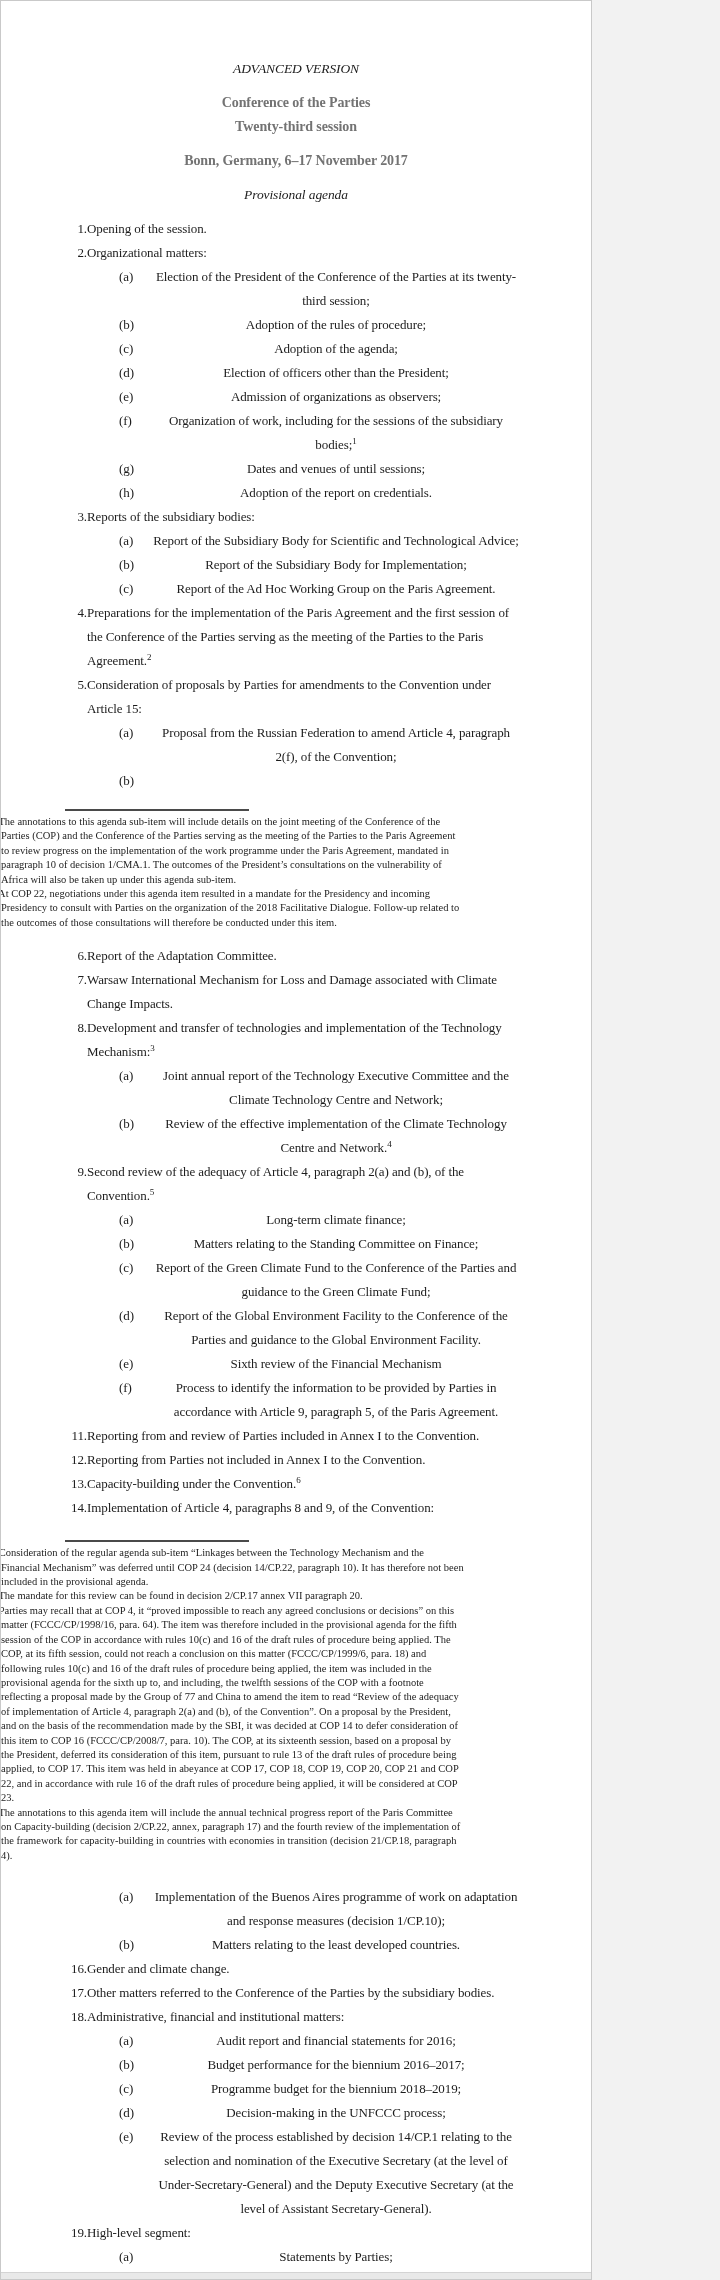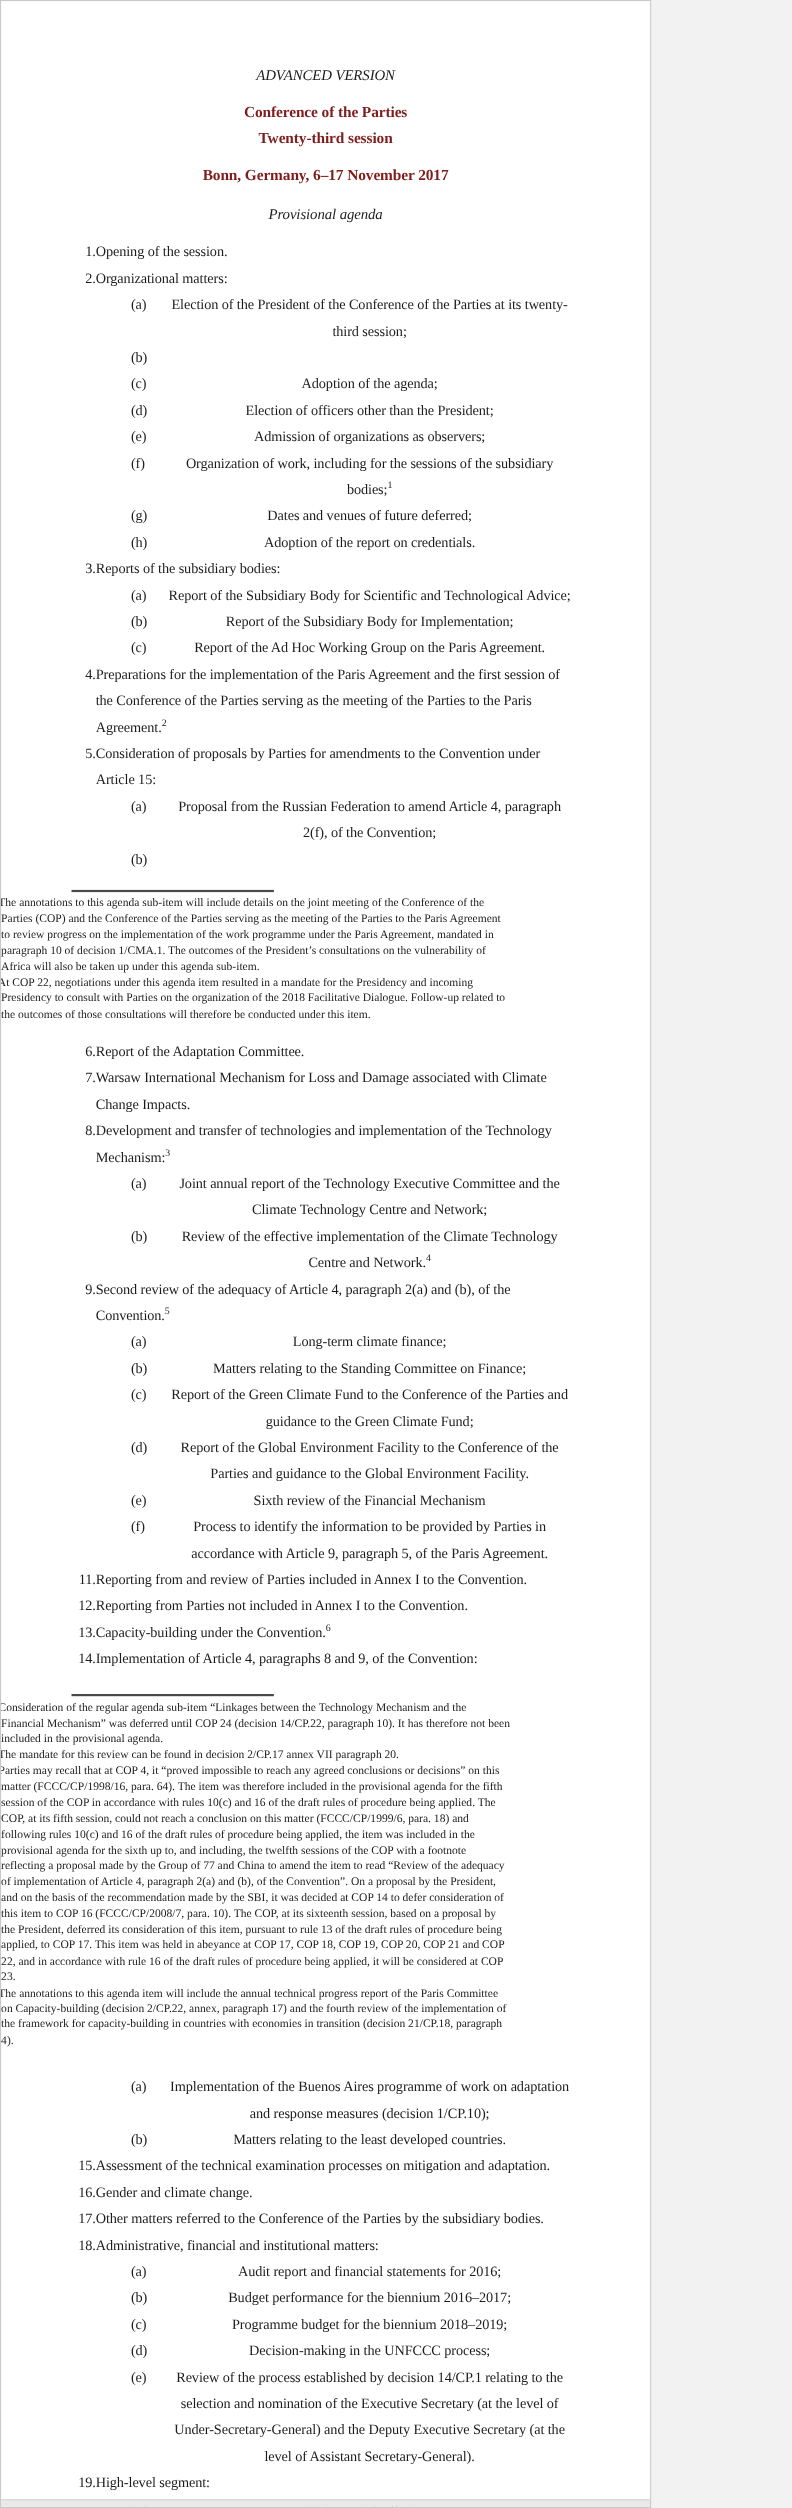--- a/index.html
+++ b/index.html
@@ -11,21 +11,21 @@
     border:1px solid #c9c9c9;
     box-sizing:border-box;
     font-family:"Liberation Serif","DejaVu Serif",serif;
     color:#1c1c1c;
     font-size:13px;
     letter-spacing:-0.1px;
     overflow:hidden;
   }
   .doc-header{padding-top:56px;text-align:center;line-height:24px;}
   .adv-version{font-style:italic;font-size:13.5px;}
-  .title-bold{font-weight:bold;font-size:14px;color:#7f1d1d;}
+  .title-bold{font-weight:bold;font-size:14px;color:#737373;}
   .mt10{margin-top:10px;}
   .doc-title{font-style:italic;font-size:13.5px;margin-top:10px;}
 
   .agenda{line-height:24px;padding-left:60px;padding-right:70px;}
   .agenda.first{margin-top:10px;}
   .agenda.part2{margin-top:14px;}
   .agenda.part3subs{margin-top:22px;}
   .agenda-item{display:flex;}
   .inum{flex:0 0 26px;text-align:right;}
   .itext{margin-left:0;flex:1;}
@@ -70,40 +70,41 @@
       <div class="agenda-item">
         <span class="inum">2.</span>
         <div class="itext"><span>Organizational matters:</span></div>
       </div>
       <div class="sub-item">
         <span class="smark">(a)</span>
         <div class="stext"><span>Election of the President of the Conference of the Parties at its twenty-third session;</span></div>
       </div>
       <div class="sub-item">
         <span class="smark">(b)</span>
+        <div class="stext"><span>Adoption of the rules of procedure;</span></div>
       </div>
       <div class="sub-item">
         <span class="smark">(c)</span>
         <div class="stext"><span>Adoption of the agenda;</span></div>
       </div>
       <div class="sub-item">
         <span class="smark">(d)</span>
         <div class="stext"><span>Election of officers other than the President;</span></div>
       </div>
       <div class="sub-item">
         <span class="smark">(e)</span>
         <div class="stext"><span>Admission of organizations as observers;</span></div>
       </div>
       <div class="sub-item">
         <span class="smark">(f)</span>
         <div class="stext"><span>Organization of work, including for the sessions of the subsidiary bodies;</span><sup class="fnref">1</sup></div>
       </div>
       <div class="sub-item">
         <span class="smark">(g)</span>
-        <div class="stext"><span>Dates and venues of future deferred;</span></div>
+        <div class="stext"><span>Dates and venues of until sessions;</span></div>
       </div>
       <div class="sub-item">
         <span class="smark">(h)</span>
         <div class="stext"><span>Adoption of the report on credentials.</span></div>
       </div>
       <div class="agenda-item">
         <span class="inum">3.</span>
         <div class="itext"><span>Reports of the subsidiary bodies:</span></div>
       </div>
       <div class="sub-item">
@@ -221,24 +222,20 @@
         <span class="smark">(a)</span>
         <div class="stext"><span>Implementation of the Buenos Aires programme of work on adaptation and response measures (decision 1/CP.10);</span></div>
       </div>
       <div class="sub-item">
         <span class="smark">(b)</span>
         <div class="stext"><span>Matters relating to the least developed countries.</span></div>
       </div>
     </div>
   <div class="agenda">
       <div class="agenda-item">
-        <span class="inum">15.</span>
-        <div class="itext"><span>Assessment of the technical examination processes on mitigation and adaptation.</span></div>
-      </div>
-      <div class="agenda-item">
         <span class="inum">16.</span>
         <div class="itext"><span>Gender and climate change.</span></div>
       </div>
       <div class="agenda-item">
         <span class="inum">17.</span>
         <div class="itext"><span>Other matters referred to the Conference of the Parties by the subsidiary bodies.</span></div>
       </div>
       <div class="agenda-item">
         <span class="inum">18.</span>
         <div class="itext"><span>Administrative, financial and institutional matters:</span></div>

